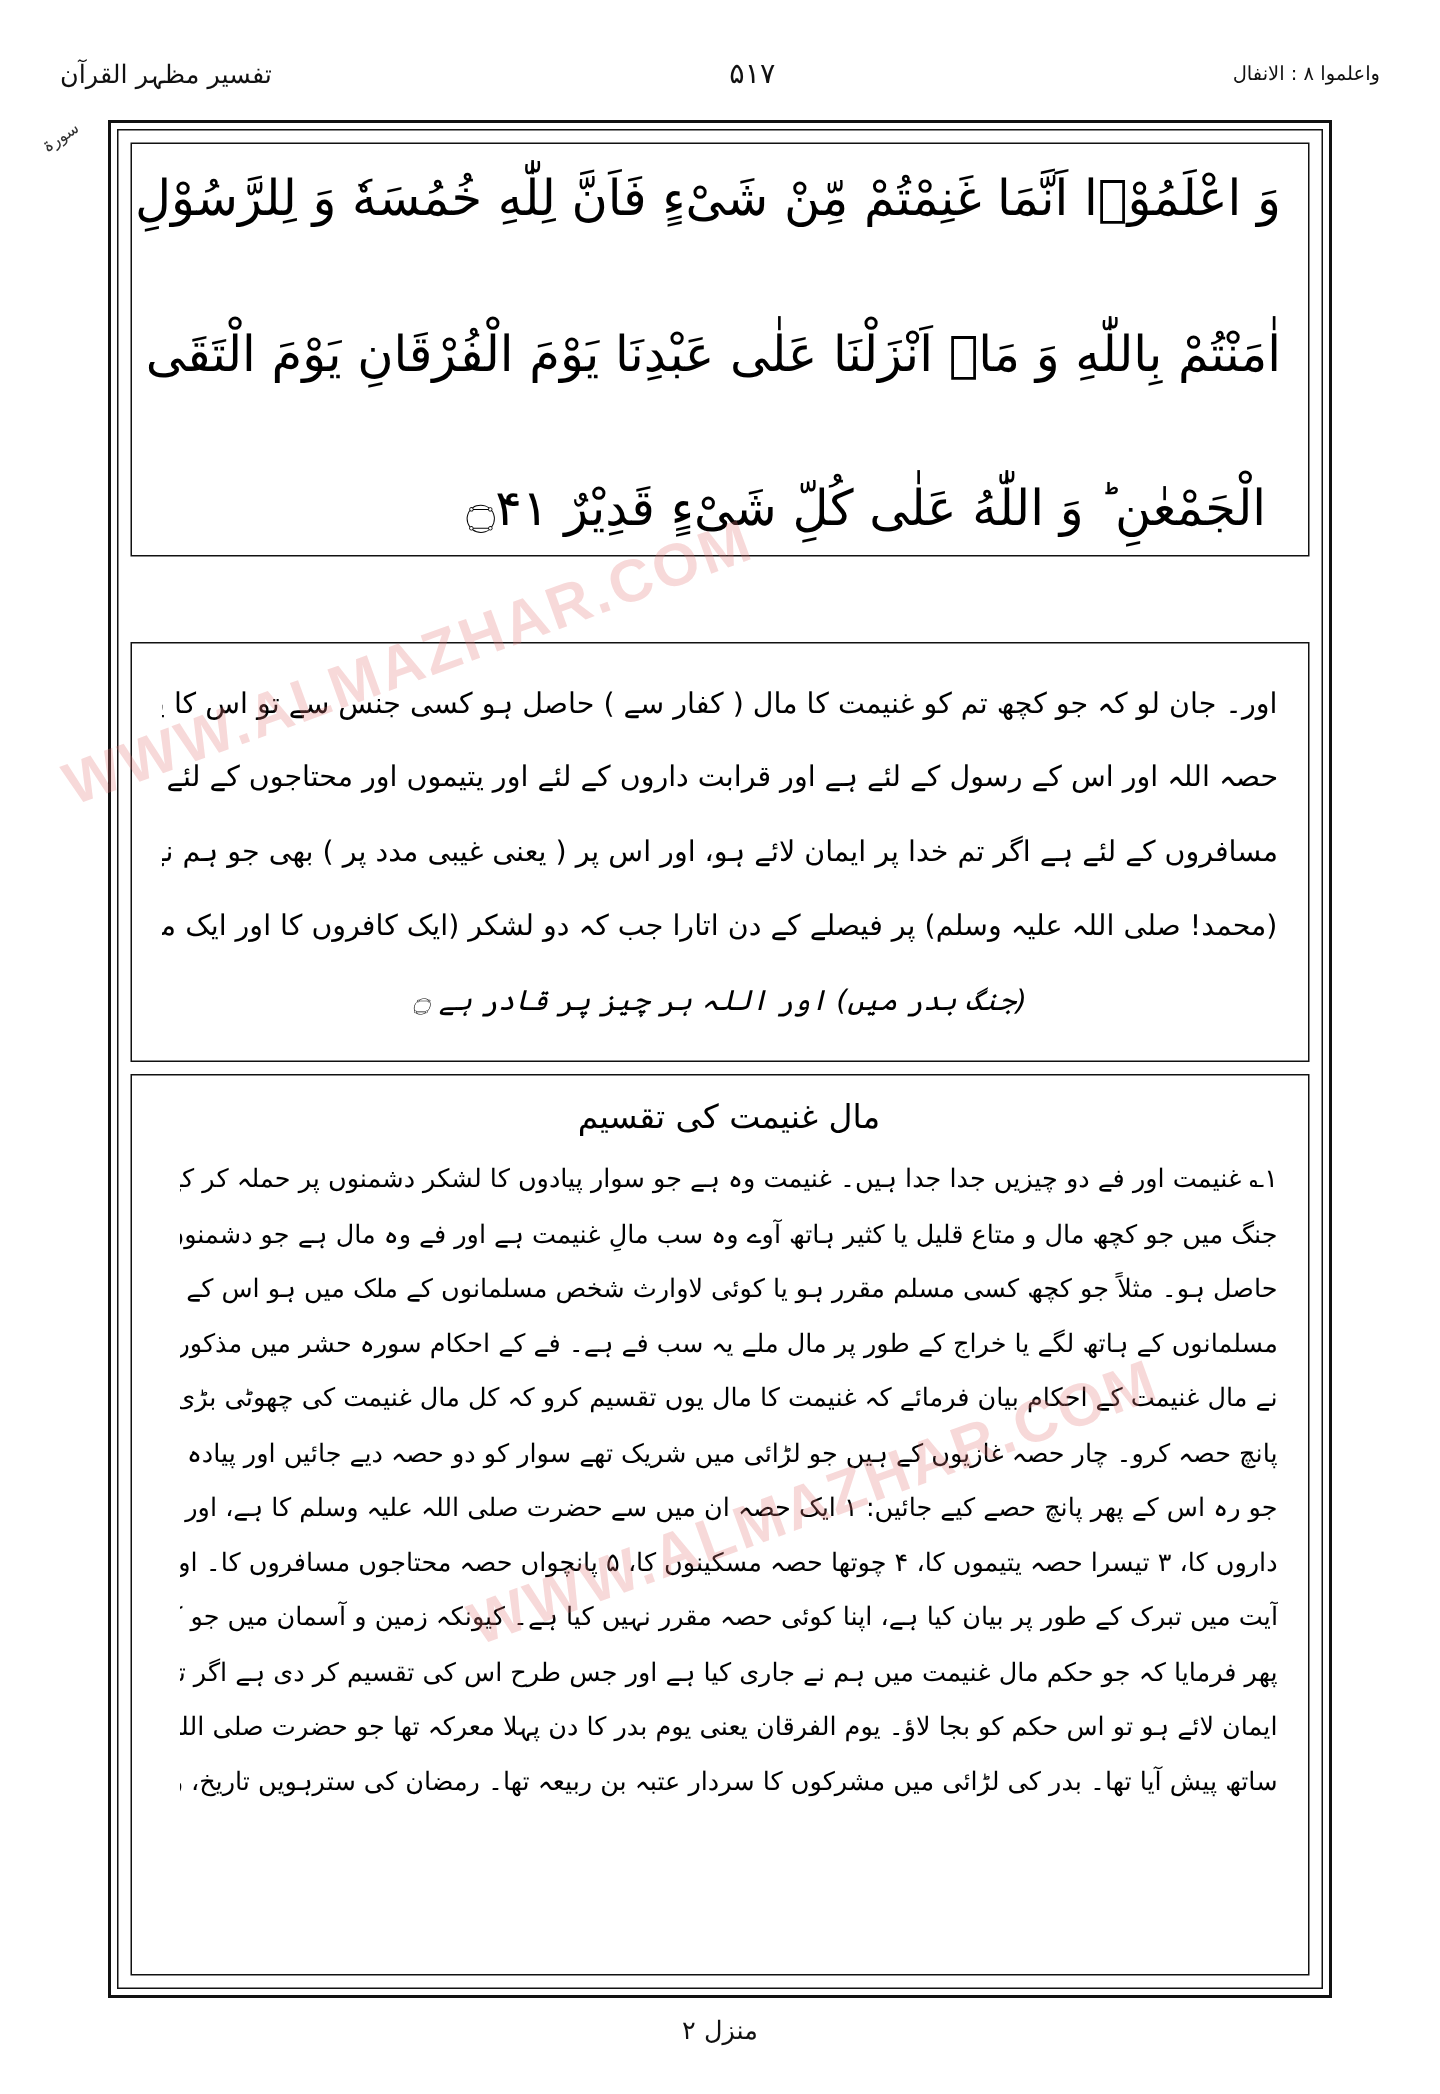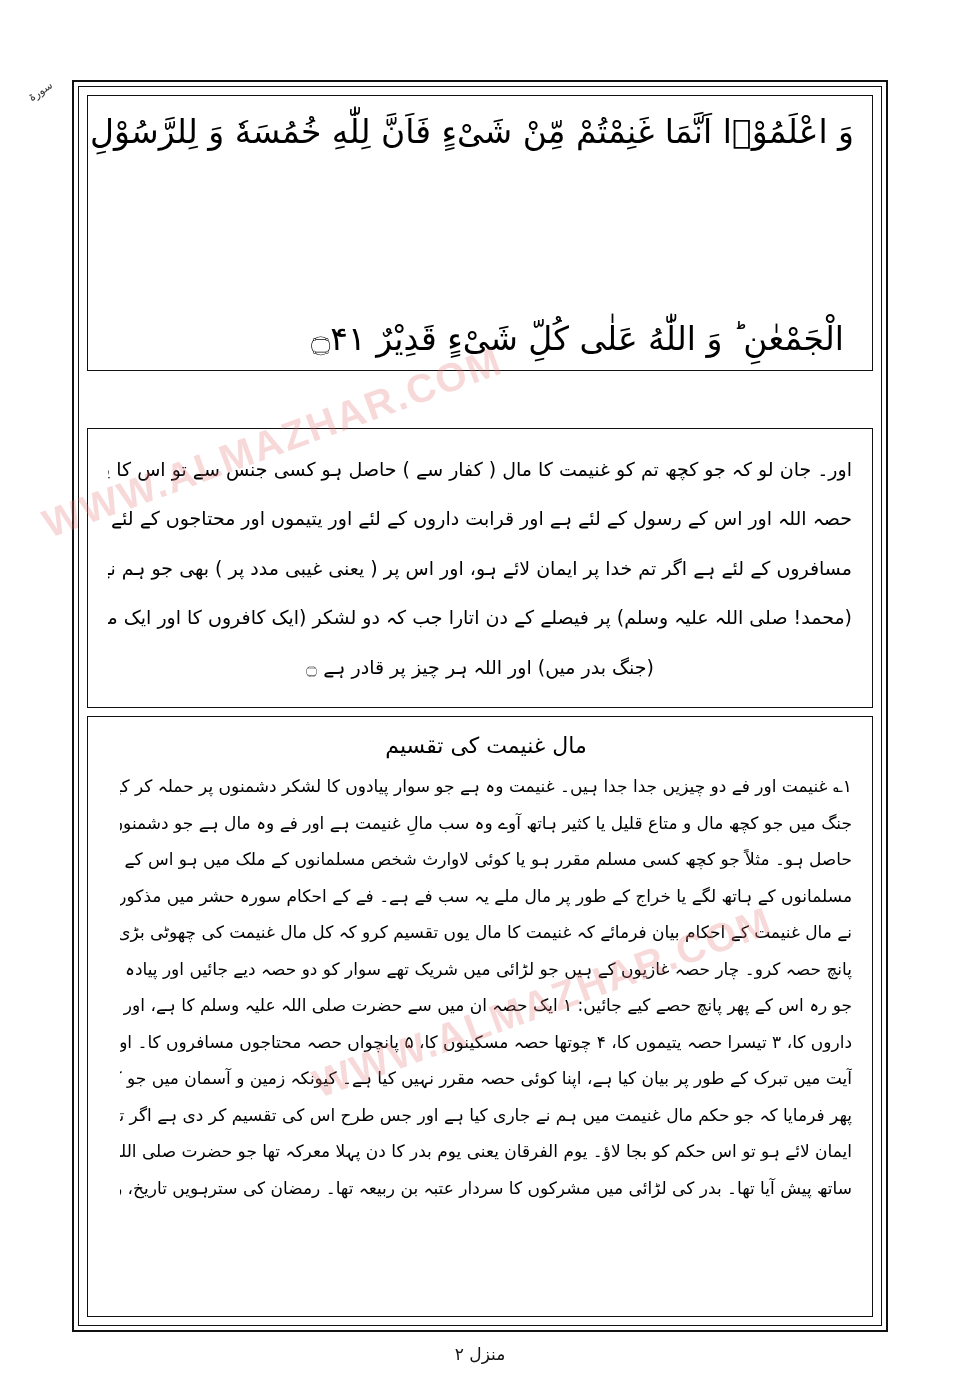--- a/index.html
+++ b/index.html
@@ -149,20 +149,21 @@
     color: #000;
     direction: rtl;
     text-align: justify;
     text-align-last: justify;
     white-space: nowrap;
     overflow: hidden;
   }
   .urdu-line.center {
     text-align: center;
     text-align-last: center;
+    font-style: italic;
   }
 
   .tafsir-block {
     top: 629px;
     bottom: 8px;
     padding: 10px 20px 10px 32px;
   }
   .tafsir-heading {
     text-align: center;
     font-size: 22px;
@@ -200,28 +201,34 @@
   }
 </style>
 </head>
 <body>
 
 <div class="page">
 
   <div class="watermark wm1">WWW.ALMAZHAR.COM</div>
   <div class="watermark wm2">WWW.ALMAZHAR.COM</div>
 
+  <div class="header">
+    <div class="header-right">تفسیر مظہر القرآن</div>
+    <div class="header-center">۵۱۷</div>
+    <div class="header-left">واعلموا ۸ : الانفال</div>
+  </div>
 
   <div class="corner-mark">سورۃ</div>
 
   <div class="frame">
     <div class="frame-inner">
 
       <div class="block block-bordered arabic-block">
         <div class="ayah-line">وَ اعْلَمُوْۤا اَنَّمَا غَنِمْتُمْ مِّنْ شَیْءٍ فَاَنَّ لِلّٰهِ خُمُسَهٗ وَ لِلرَّسُوْلِ</div>
+        <div class="ayah-line">اٰمَنْتُمْ بِاللّٰهِ وَ مَاۤ اَنْزَلْنَا عَلٰی عَبْدِنَا یَوْمَ الْفُرْقَانِ یَوْمَ الْتَقَی</div>
         <div class="ayah-line last">الْجَمْعٰنِ ؕ وَ اللّٰهُ عَلٰی کُلِّ شَیْءٍ قَدِیْرٌ ۝۴۱</div>
       </div>
 
       <div class="block block-bordered translation-block">
         <div class="urdu-line">اور۔ جان لو کہ جو کچھ تم کو غنیمت کا مال ( کفار سے ) حاصل ہو کسی جنس سے تو اس کا یہ حکم ہے کہ کل کا پانچواں</div>
         <div class="urdu-line">حصہ اللہ اور اس کے رسول کے لئے ہے اور قرابت داروں کے لئے اور یتیموں اور محتاجوں کے لئے اور</div>
         <div class="urdu-line">مسافروں کے لئے ہے اگر تم خدا پر ایمان لائے ہو، اور اس پر ( یعنی غیبی مدد پر ) بھی جو ہم نے اپنے بندے</div>
         <div class="urdu-line">(محمد! صلی اللہ علیہ وسلم) پر فیصلے کے دن اتارا جب کہ دو لشکر (ایک کافروں کا اور ایک مسلمانوں کا) باہم ملے تھے</div>
         <div class="urdu-line center">(جنگ بدر میں) اور اللہ ہر چیز پر قادر ہے ۝</div>
       </div>

